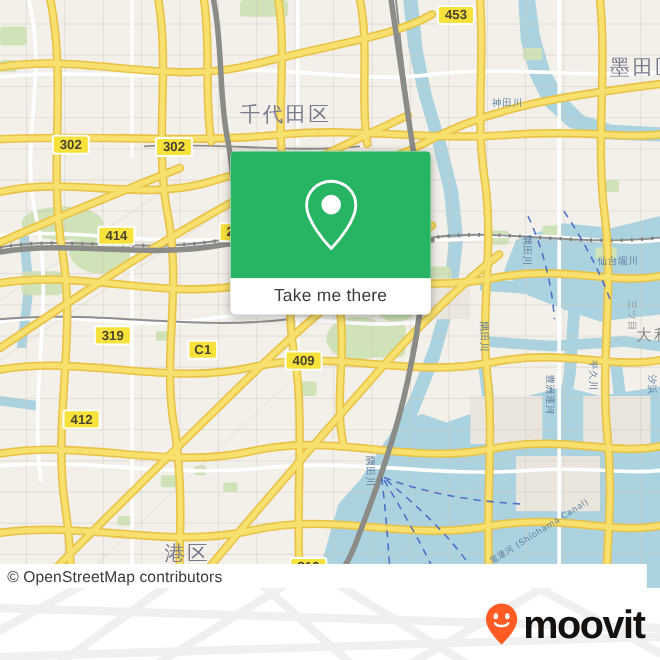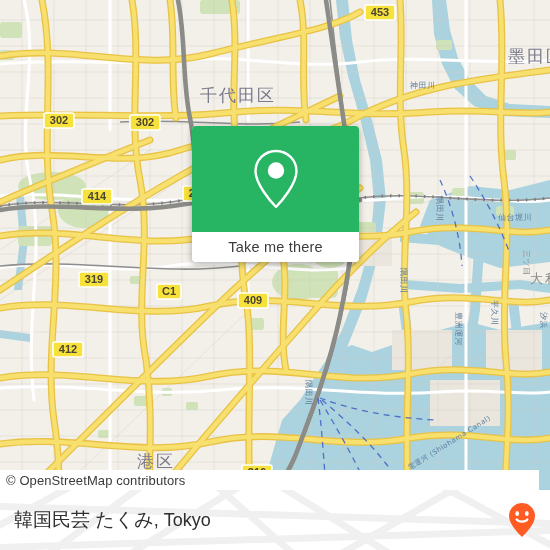--- a/index.html
+++ b/index.html
@@ -330,27 +330,25 @@
         <path d="M120,70 L250,-10"></path>
         <path d="M210,-10 L300,70"></path>
         <path d="M270,-10 L400,70"></path>
         <path d="M330,70 L470,-10"></path>
         <path d="M430,-10 L560,60"></path>
         <path d="M-20,16 L570,34"></path>
         <path d="M-20,58 L570,40"></path>
       </g>
     </svg>
 
-    <div class="footer-title">
-      <span>韓国民芸 たくみ</span><span class="latin">, Tokyo</span>
-    </div>
 
     <div class="brand">
       <svg width="30" height="36" viewBox="0 0 30 36">
         <path d="M15 1 C7.8 1 2 6.8 2 14 C2 22.4 12 32 15 35 C18 32 28 22.4 28 14 C28 6.8 22.2 1 15 1 Z" fill="#ff5b23"></path>
         <ellipse cx="10.2" cy="11.6" rx="1.9" ry="2.5" fill="#ffffff"></ellipse>
         <ellipse cx="19.8" cy="11.6" rx="1.9" ry="2.5" fill="#ffffff"></ellipse>
         <path d="M9.6 17.4 C11.4 20.4 18.6 20.4 20.4 17.4" fill="none" stroke="#ffffff" stroke-width="2.1" stroke-linecap="round"></path>
       </svg>
+      <span class="brand-word">moovit</span>
     </div>
   </div>
 
 </div>
 
 </body></html>

